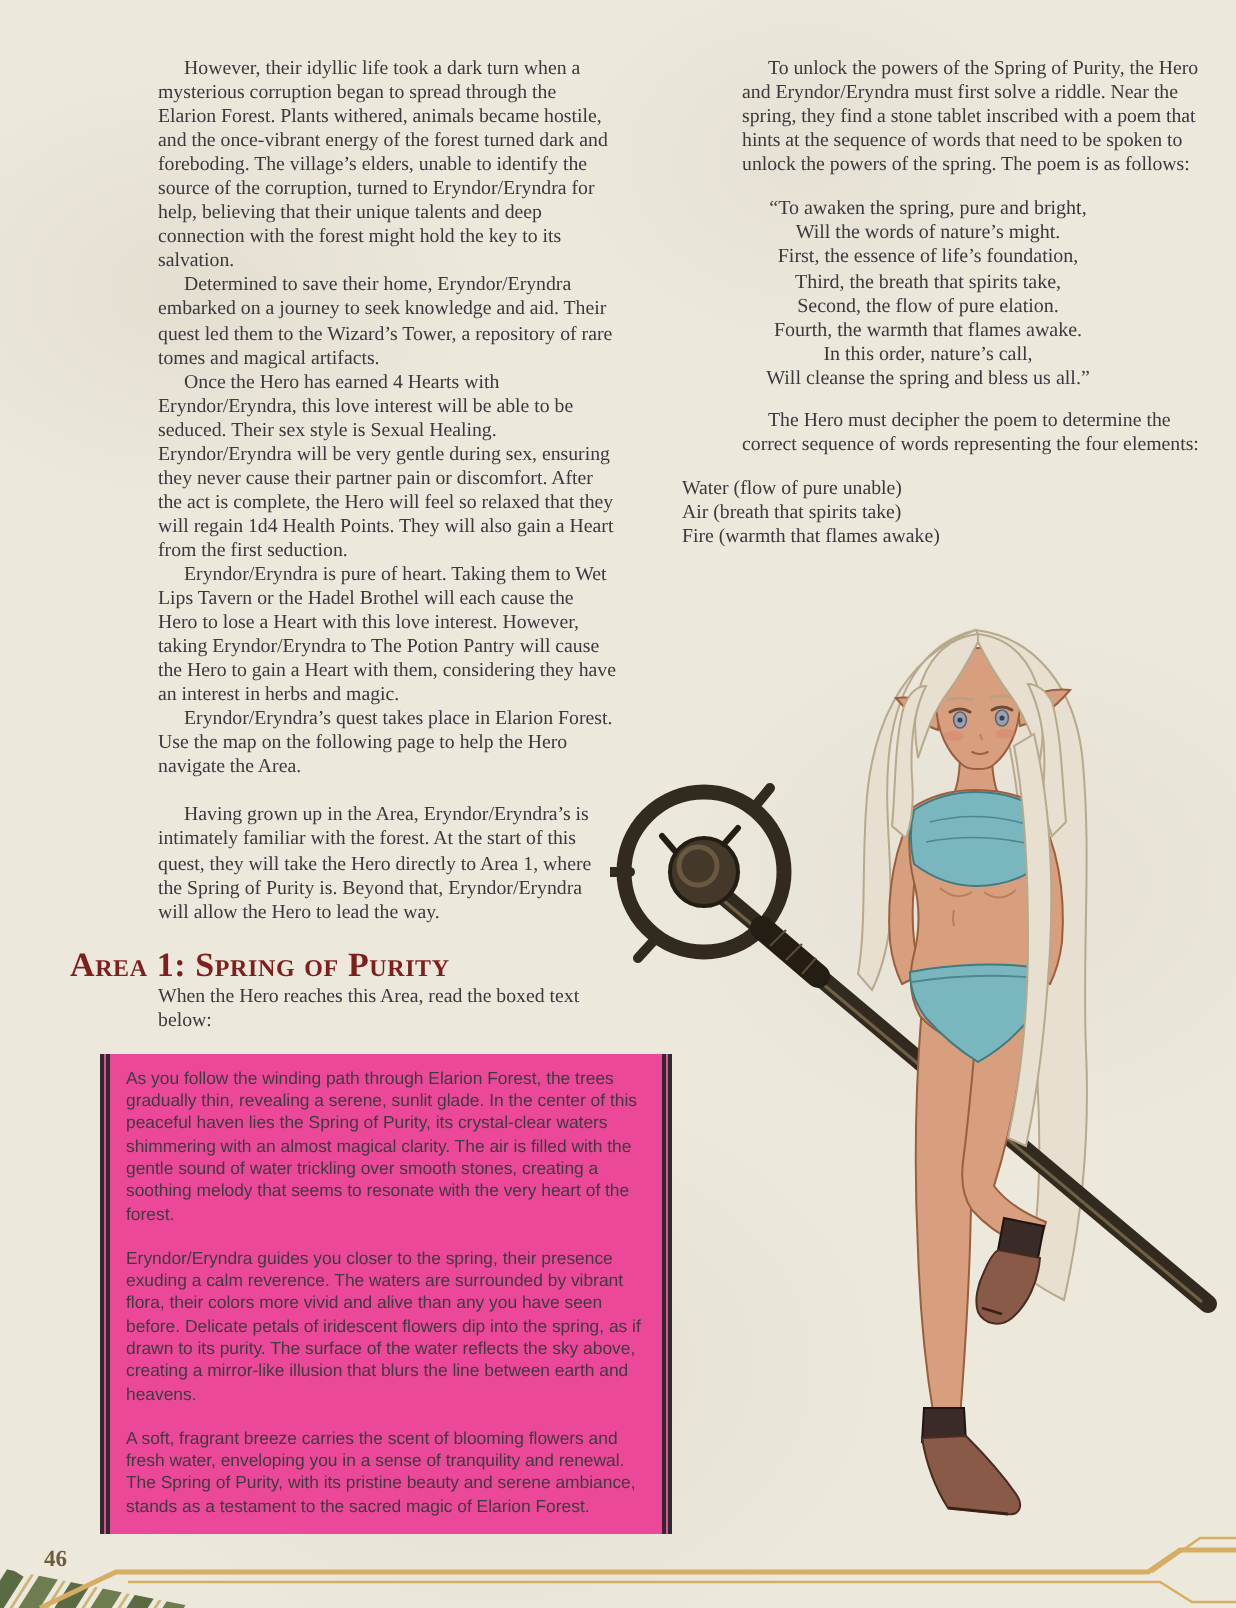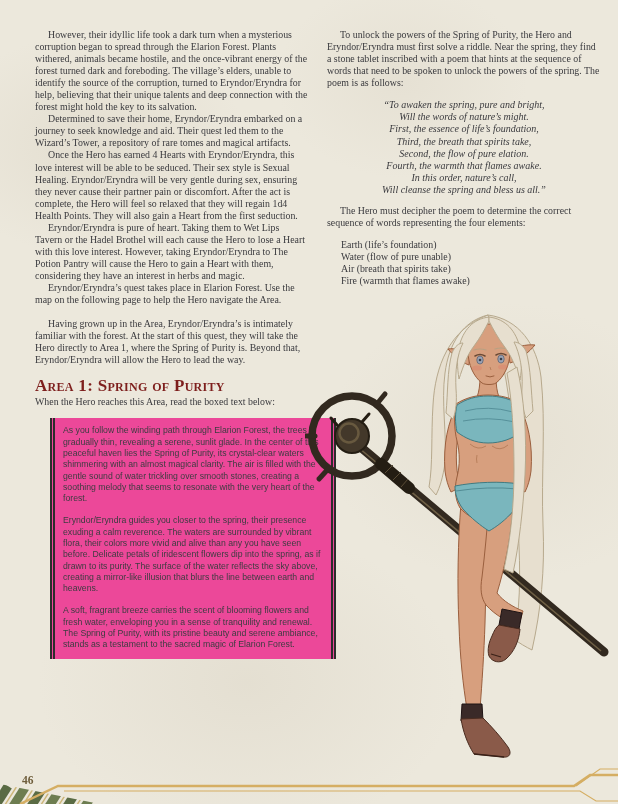--- a/index.html
+++ b/index.html
@@ -10,21 +10,21 @@
     background:
       radial-gradient(ellipse 220px 160px at 15% 18%, rgba(198,188,168,.22), transparent 70%),
       radial-gradient(ellipse 260px 200px at 82% 55%, rgba(200,190,170,.18), transparent 70%),
       radial-gradient(ellipse 300px 220px at 40% 85%, rgba(192,182,162,.18), transparent 70%),
       radial-gradient(ellipse 180px 140px at 65% 10%, rgba(205,196,178,.20), transparent 70%),
       #ece8dc;
   }
   .col { position:absolute; top:29px; }
   #col-left  { left:35px;  width:273px; }
   #col-right { left:327px; width:274px; }
-  p.body { font-size:9.9px; line-height:12.05px; color:#3a3a3e; }
+  p.body { font-size:9.9px; line-height:12.05px; color:#3a3a3e;margin-left:44px; }
   p.indent { text-indent:13px; }
   p.gap-top { margin-top:12px; }
 
   .area-heading {
     margin-top:9px;
     font-variant:small-caps; font-weight:bold;
     font-size:17px; line-height:21px; letter-spacing:.3px;
     color:#7e1f1d;
   }
   .readaloud {
@@ -34,21 +34,21 @@
     border-right:5px double #2c2c2c;
     padding:7px 8px 8px 8px;
   }
   .readaloud p {
     font-family:"Liberation Sans", sans-serif;
     font-size:8.7px; line-height:11.3px; color:#3c3c40;
   }
   .readaloud p + p { margin-top:11px; }
 
   .poem { margin:10px 0 9px 0; text-align:center; }
-  .poem span { display:block; font-style:italic; font-size:10px; line-height:12.1px; color:#3a3a3e; }
+  .poem span { display:block; font-size:10px; line-height:12.1px; color:#3a3a3e; }
 
   .elements { margin-top:10px; padding-left:14px; }
   .elements div { font-size:9.9px; line-height:12.1px; color:#3a3a3e; }
 
   #illustration { position:absolute; left:305px; top:305px; width:313px; height:485px; }
   #footer-ornament { position:absolute; left:0; bottom:0; width:618px; height:42px; }
   #page-number {
     position:absolute; left:22px; top:774px;
     font-size:11.5px; font-weight:bold; color:#6e5d3b;
   }
@@ -84,21 +84,20 @@
     <span>Third, the breath that spirits take,</span>
     <span>Second, the flow of pure elation.</span>
     <span>Fourth, the warmth that flames awake.</span>
     <span>In this order, nature’s call,</span>
     <span>Will cleanse the spring and bless us all.”</span>
   </div>
 
   <p class="body indent">The Hero must decipher the poem to determine the correct sequence of words representing the four elements:</p>
 
   <div class="elements">
-    <div>Earth (life’s foundation)</div>
     <div>Water (flow of pure unable)</div>
     <div>Air (breath that spirits take)</div>
     <div>Fire (warmth that flames awake)</div>
   </div>
 </div>
 
 <svg id="illustration" viewBox="0 0 313 485" xmlns="http://www.w3.org/2000/svg">
 
   <g stroke="#b7a98d" stroke-width="1">
     <path d="M183,10 C214,14 232,40 236,72 C241,120 236,170 238,220 C240,265 236,305 227,345 C221,342 214,338 209,334 C217,295 215,250 212,205 C209,160 208,115 201,75 C196,48 190,25 183,10 Z" fill="#e7dfcf"></path>

